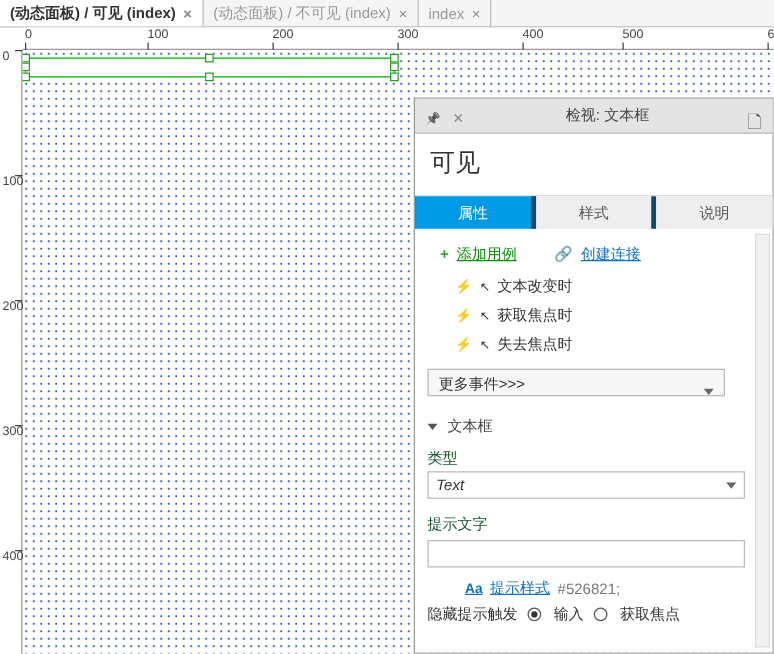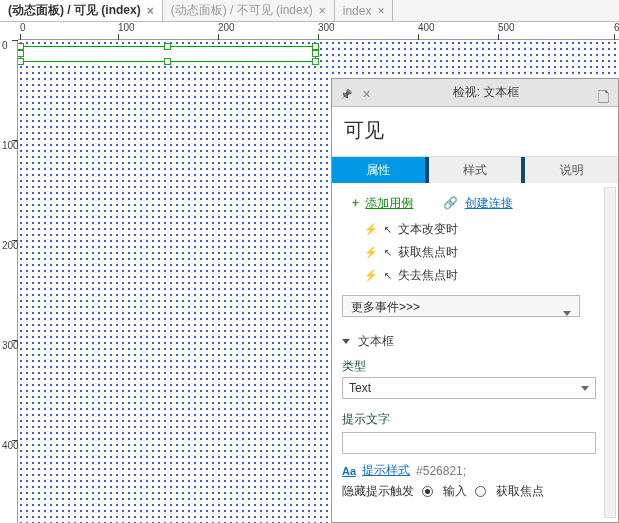--- a/index.html
+++ b/index.html
@@ -62,23 +62,23 @@
 .plus-ic { color:#20a020; font-weight:bold; margin-right:3px; }
 .chain-ic { color:#1170c4; margin-right:3px; }
 .row-actions { display:flex; gap:30px; padding:4px 0 6px 10px; align-items:center; }
 .evt-list { padding-left:22px; }
 .evt-item { display:flex; align-items:center; gap:6px; padding:3px 0; color:#333; }
 .flash-ic { color:#c58b00; font-size:11px; }
 .cursor-ic { font-size:10px; color:#333; }
 .more-evt { margin:8px 0 10px 0; border:1px solid #bbb; background:#f7f7f7; height:22px; display:flex; align-items:flex-end; padding:0 8px; justify-content:space-between; width:238px; }
 .dd-arrow { width:0;height:0;border-left:4px solid transparent;border-right:4px solid transparent;border-top:5px solid #666; }
 .label { color:#14532d; padding:4px 0 2px; }
-.sel-box { border:1px solid #bbb; background:#fff; height:22px; display:flex; align-items:center; padding:0 6px; justify-content:space-between; width:254px; }
+.sel-box { border:1px solid #bbb; background:#fff; height:22px; display:flex; align-items:center; padding:0 6px; justify-content:space-between; width:254px;font-style:italic; }
 .text-input { border:1px solid #bbb; background:#fff; height:22px; width:254px; margin-top:2px; }
-.hintline { display:flex; align-items:center; gap:6px; margin-top:8px; }
+.hintline { display:flex; align-items:center; gap:6px; margin-top:8px;margin-left:30px; }
 .aa-ic { color:#1170c4; font-weight:bold; text-decoration:underline; font-size:11px; }
 .hex { color:#777; }
 .radioline { display:flex; align-items:center; gap:8px; padding:4px 0 0 0; color:#333; }
 .radio { width:11px; height:11px; border:1px solid #555; border-radius:50%; display:inline-block; margin-right:2px; }
 .radio.checked::after{ content:""; display:block; width:5px; height:5px; background:#333; border-radius:50%; margin:2px; }
 </style>
 </head>
 <body>
 
 <div class="tabstrip">

